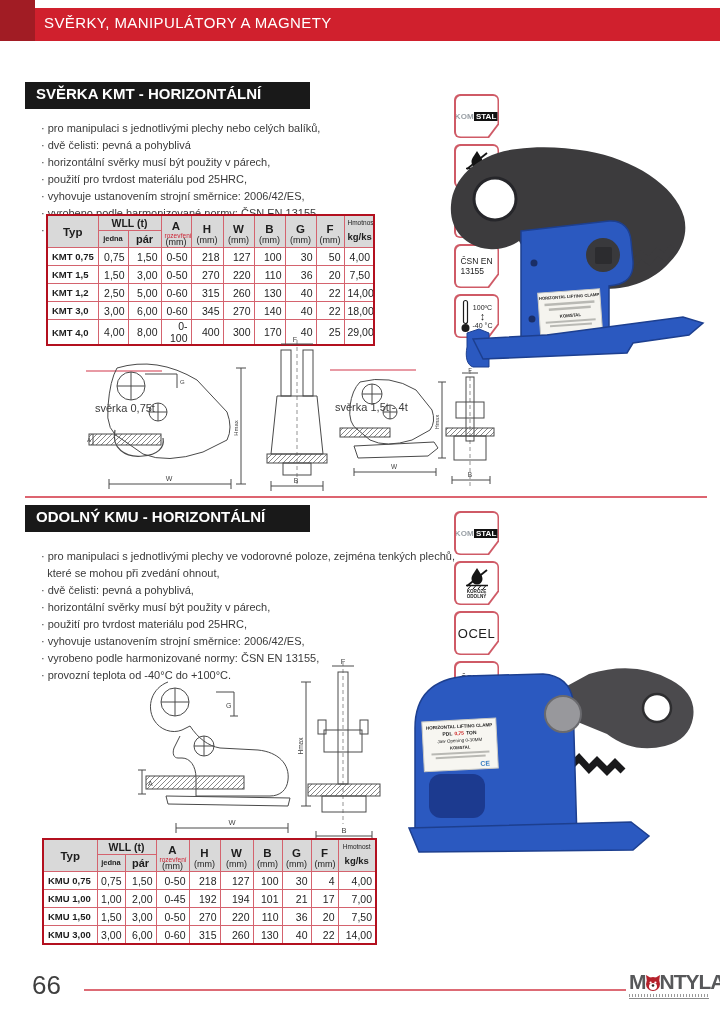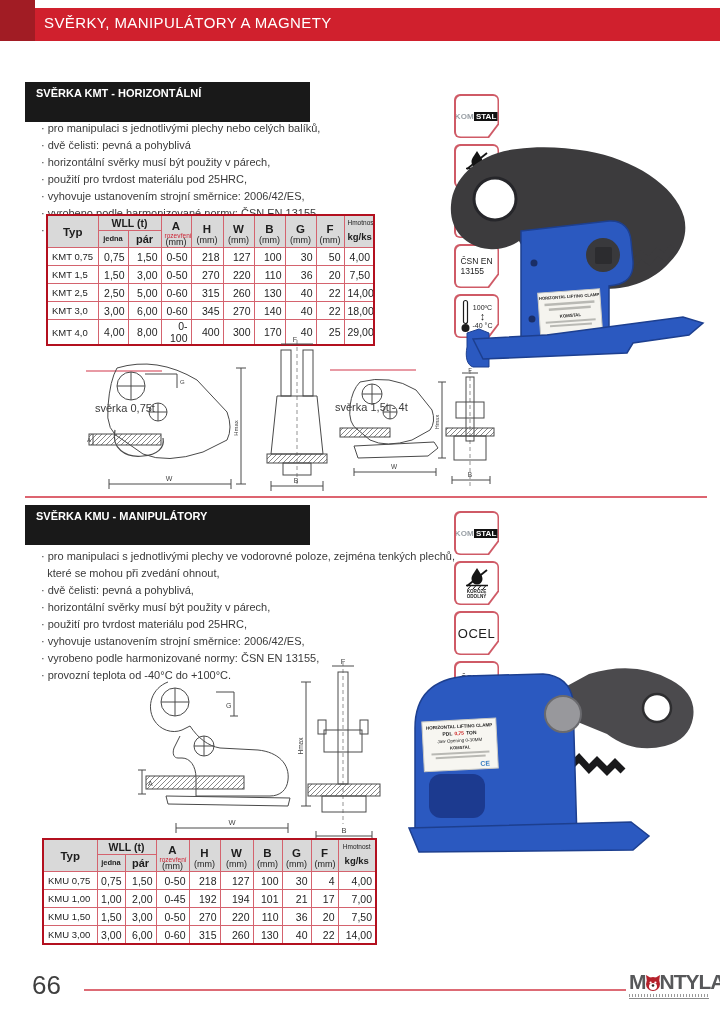--- a/index.html
+++ b/index.html
@@ -4,22 +4,22 @@
 <style>
   html,body{margin:0;padding:0;background:#ffffff;}
   .page{position:relative;width:720px;height:1018px;background:#fff;overflow:hidden;
         font-family:"Liberation Sans",sans-serif;color:#333;}
   .abs{position:absolute;}
   
   .topbar{left:0;top:8px;width:720px;height:33px;background:#d0202d;}
   .topbar-corner{left:0;top:0;width:35px;height:41px;background:#a11c24;}
   .topbar-title{left:44px;top:14px;color:#fff;font-size:15px;font-weight:500;letter-spacing:.4px;}
   
-  .secbar{background:#191919;color:#fff;font-weight:bold;font-size:11px;
-          height:40px;line-height:23px;padding-left:11px;width:274px;}
+  .secbar{background:#191919;color:#fff;font-weight:bold;font-size:15px;
+          height:27px;line-height:23px;padding-left:11px;width:274px;}
   
   .features{margin:8px;padding:0;list-style:none;font-size:11px;line-height:17px;color:#3a3a3a;width:430px;}
   .features li{white-space:pre-wrap;}
   
   .badges{display:flex;gap:6px;flex-direction:column;}
   .badge{position:relative;width:45px;height:44px;background:#cf5a66;border-radius:6px;
          clip-path:polygon(0 0,100% 0,100% 70%,78% 100%,0 100%);}
   .badge-in{position:absolute;inset:1.5px;background:#fff;border-radius:5px;
             clip-path:polygon(0 0,100% 0,100% 69%,77% 100%,0 100%);
             display:flex;flex-direction:column;align-items:center;justify-content:center;overflow:hidden;}
@@ -31,21 +31,21 @@
   .csn{font-size:8.5px;line-height:10px;color:#1c1c1c;text-align:left;}
   .temp-wrap{display:flex;align-items:center;gap:3px;}
   .temp-col{display:flex;flex-direction:column;align-items:center;line-height:9px;}
   .temp-max,.temp-min{font-size:7px;color:#1c1c1c;}
   .temp-arrow{font-size:11px;color:#1c1c1c;}
   
   table.spec{border-collapse:collapse;table-layout:fixed;border:2px solid #b3101f;background:#fff;}
   table.spec th,table.spec td{border:1px solid #d4636e;padding:0 3px;overflow:hidden;}
   table.spec thead th{background:#d9d9d9;font-weight:bold;color:#1d1d1d;}
   table.spec td{text-align:right;font-size:10.5px;color:#1d1d1d;height:17px;}
-  table.spec td.rowhead{text-align:left;font-weight:normal;font-size:9.5px;padding-left:4px;}
+  table.spec td.rowhead{text-align:left;font-weight:bold;font-size:9.5px;padding-left:4px;}
   .h-main{font-size:11.5px;font-weight:bold;}
   .h-mm{font-size:9px;font-weight:normal;display:block;margin-top:-2px;}
   .h-sub-small{font-size:7.5px;font-weight:bold;}
   .h-sub-big{font-size:11px;font-weight:bold;}
   .h-roz{display:block;font-size:6.5px;color:#cc2233;font-weight:normal;margin:-2px 0;}
   .h-weight1{display:block;font-size:6.5px;font-weight:normal;}
   .h-weight2{font-size:9.5px;font-weight:bold;}
   
   .draw-label{font-size:11px;color:#3a3a3a;margin-top:48px;}
   .draw-underline{height:2px;background:#e89aa4;}
@@ -224,21 +224,21 @@
           <td>3,00</td>
           <td>0-50</td>
           <td>270</td>
           <td>220</td>
           <td>110</td>
           <td>36</td>
           <td>20</td>
           <td>7,50</td>
         </tr>
         <tr>
-          <td class="rowhead">KMT 2,5</td>
+          <td class="rowhead">KMT 1,2</td>
           <td>2,50</td>
           <td>5,00</td>
           <td>0-60</td>
           <td>315</td>
           <td>260</td>
           <td>130</td>
           <td>40</td>
           <td>22</td>
           <td>14,00</td>
         </tr>
@@ -357,21 +357,21 @@
     </g>
     <text x="56" y="101" font-size="6.5" fill="#444" text-anchor="middle">W</text>
     <text x="101" y="54" font-size="5.5" fill="#444" transform="rotate(-90 101 54)" text-anchor="middle">Hmax</text>
     <text x="132" y="4" font-size="6" fill="#444" text-anchor="middle">F</text>
     <text x="132" y="109" font-size="6.5" fill="#444" text-anchor="middle">B</text>
   </svg>
 
   <div class="abs divider" style="left:25px;top:496px;width:682px;"></div>
 
   <div class="abs secbar" style="left:25px;top:505px;">
-    <span>SVĚRKA KMU - MANIPULÁTORY</span>
+    <span>ODOLNÝ KMU - HORIZONTÁLNÍ</span>
   </div>
 
   <div class="abs badges" style="left:454px;top:511px;">
     <div class="badge">
         <div class="badge-in">
       <span class="komstal-wrap">
         <span class="kom">KOM</span>
             <span class="stal">STAL</span>
       </span>
     </div>

